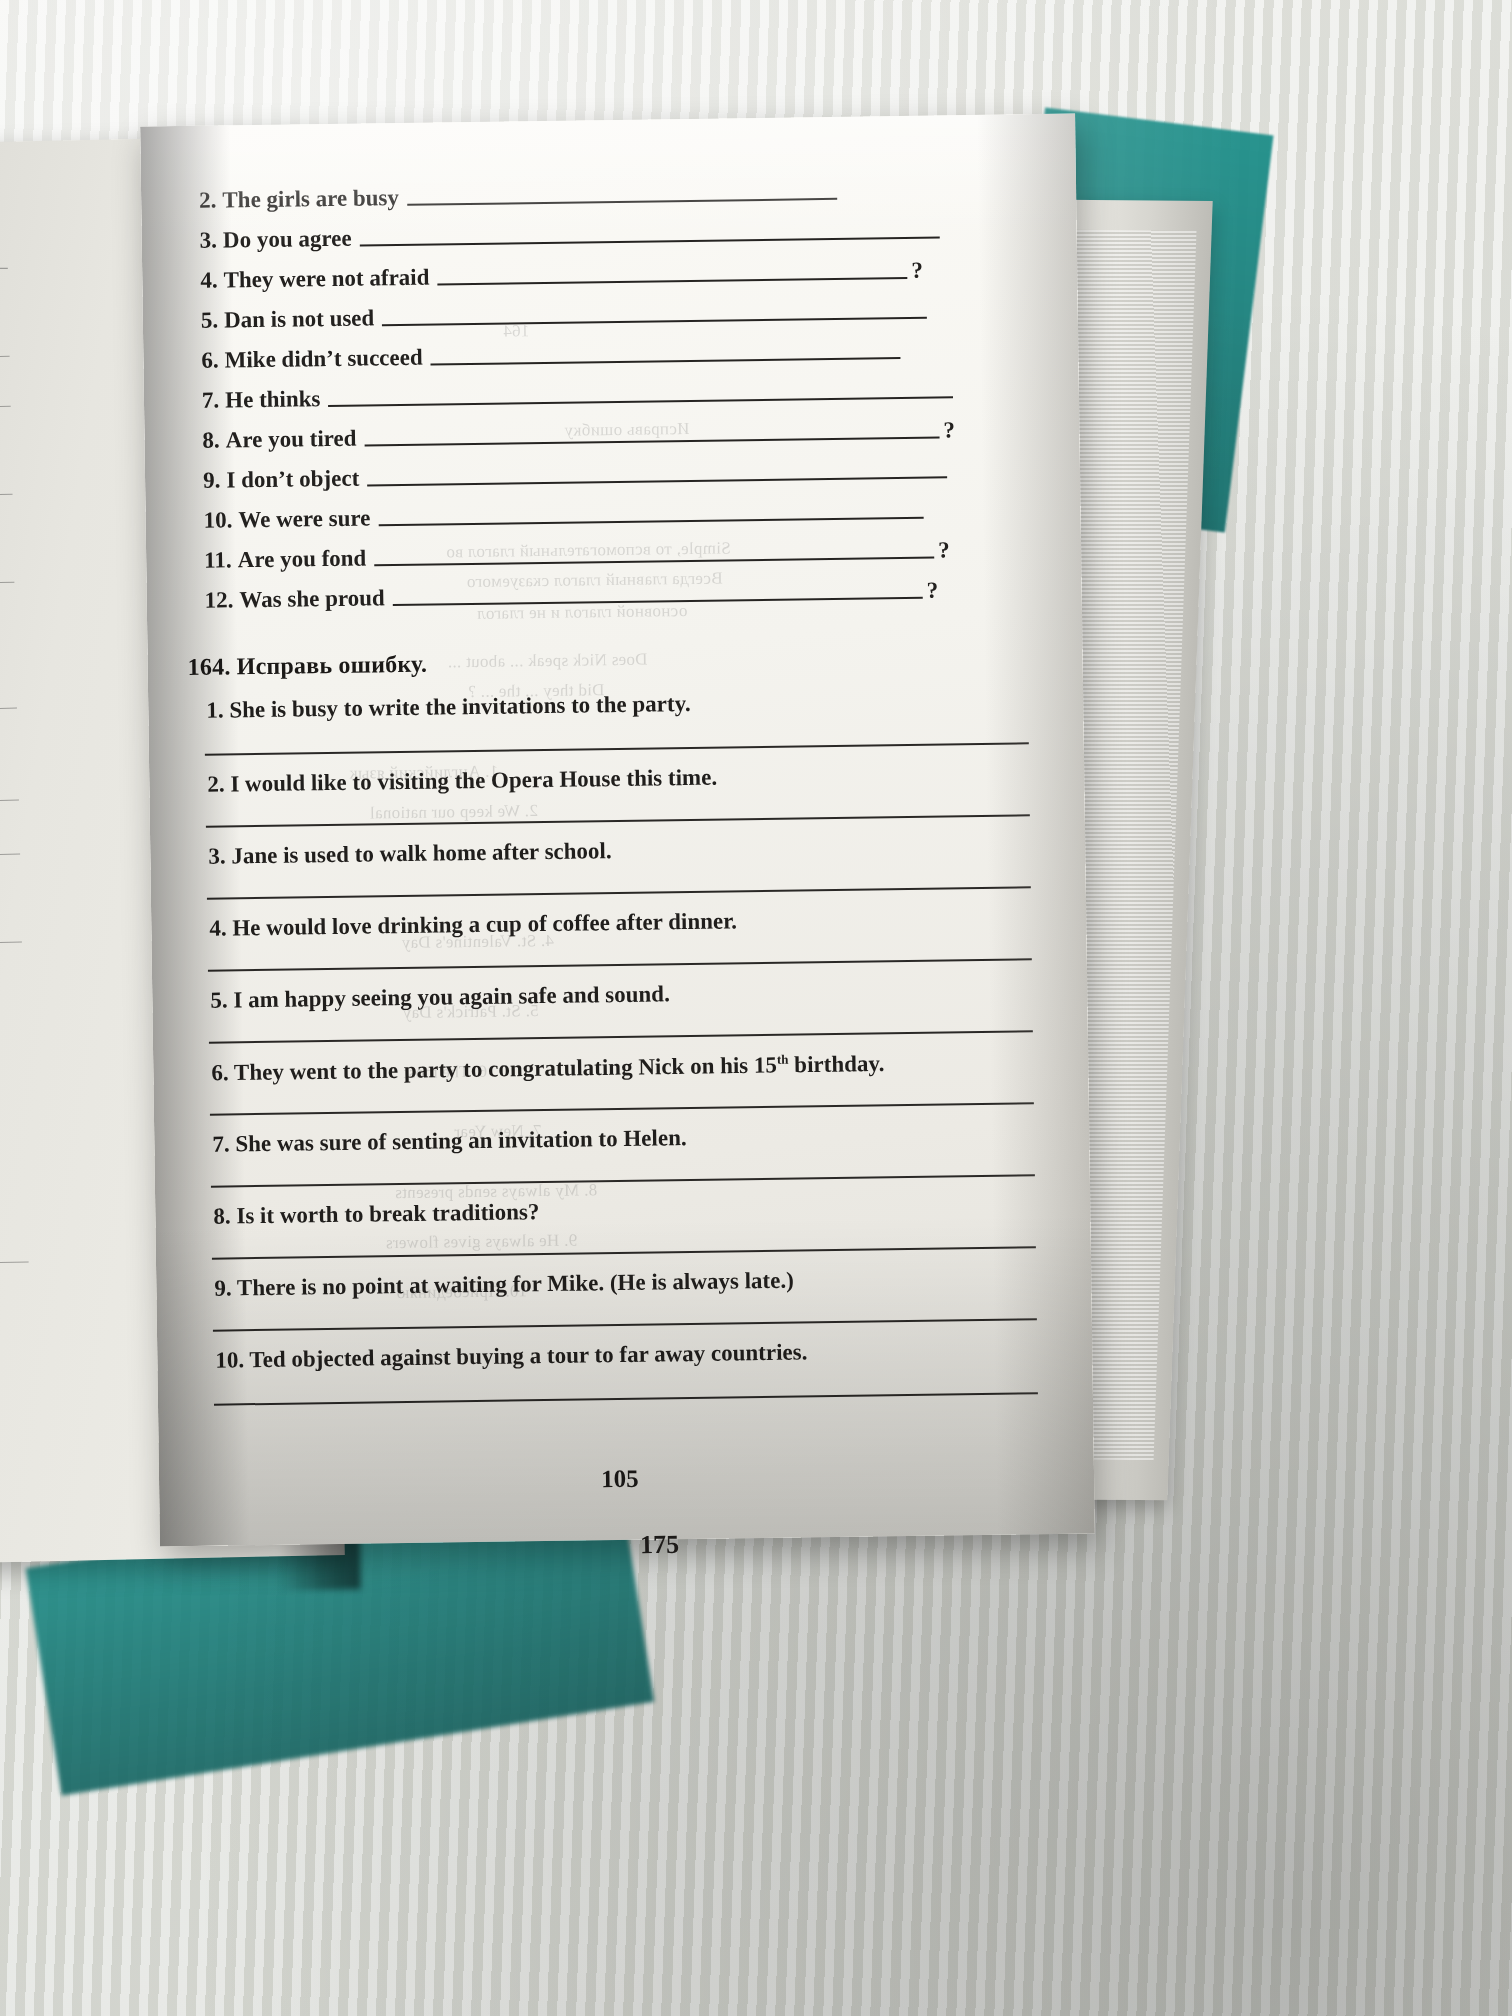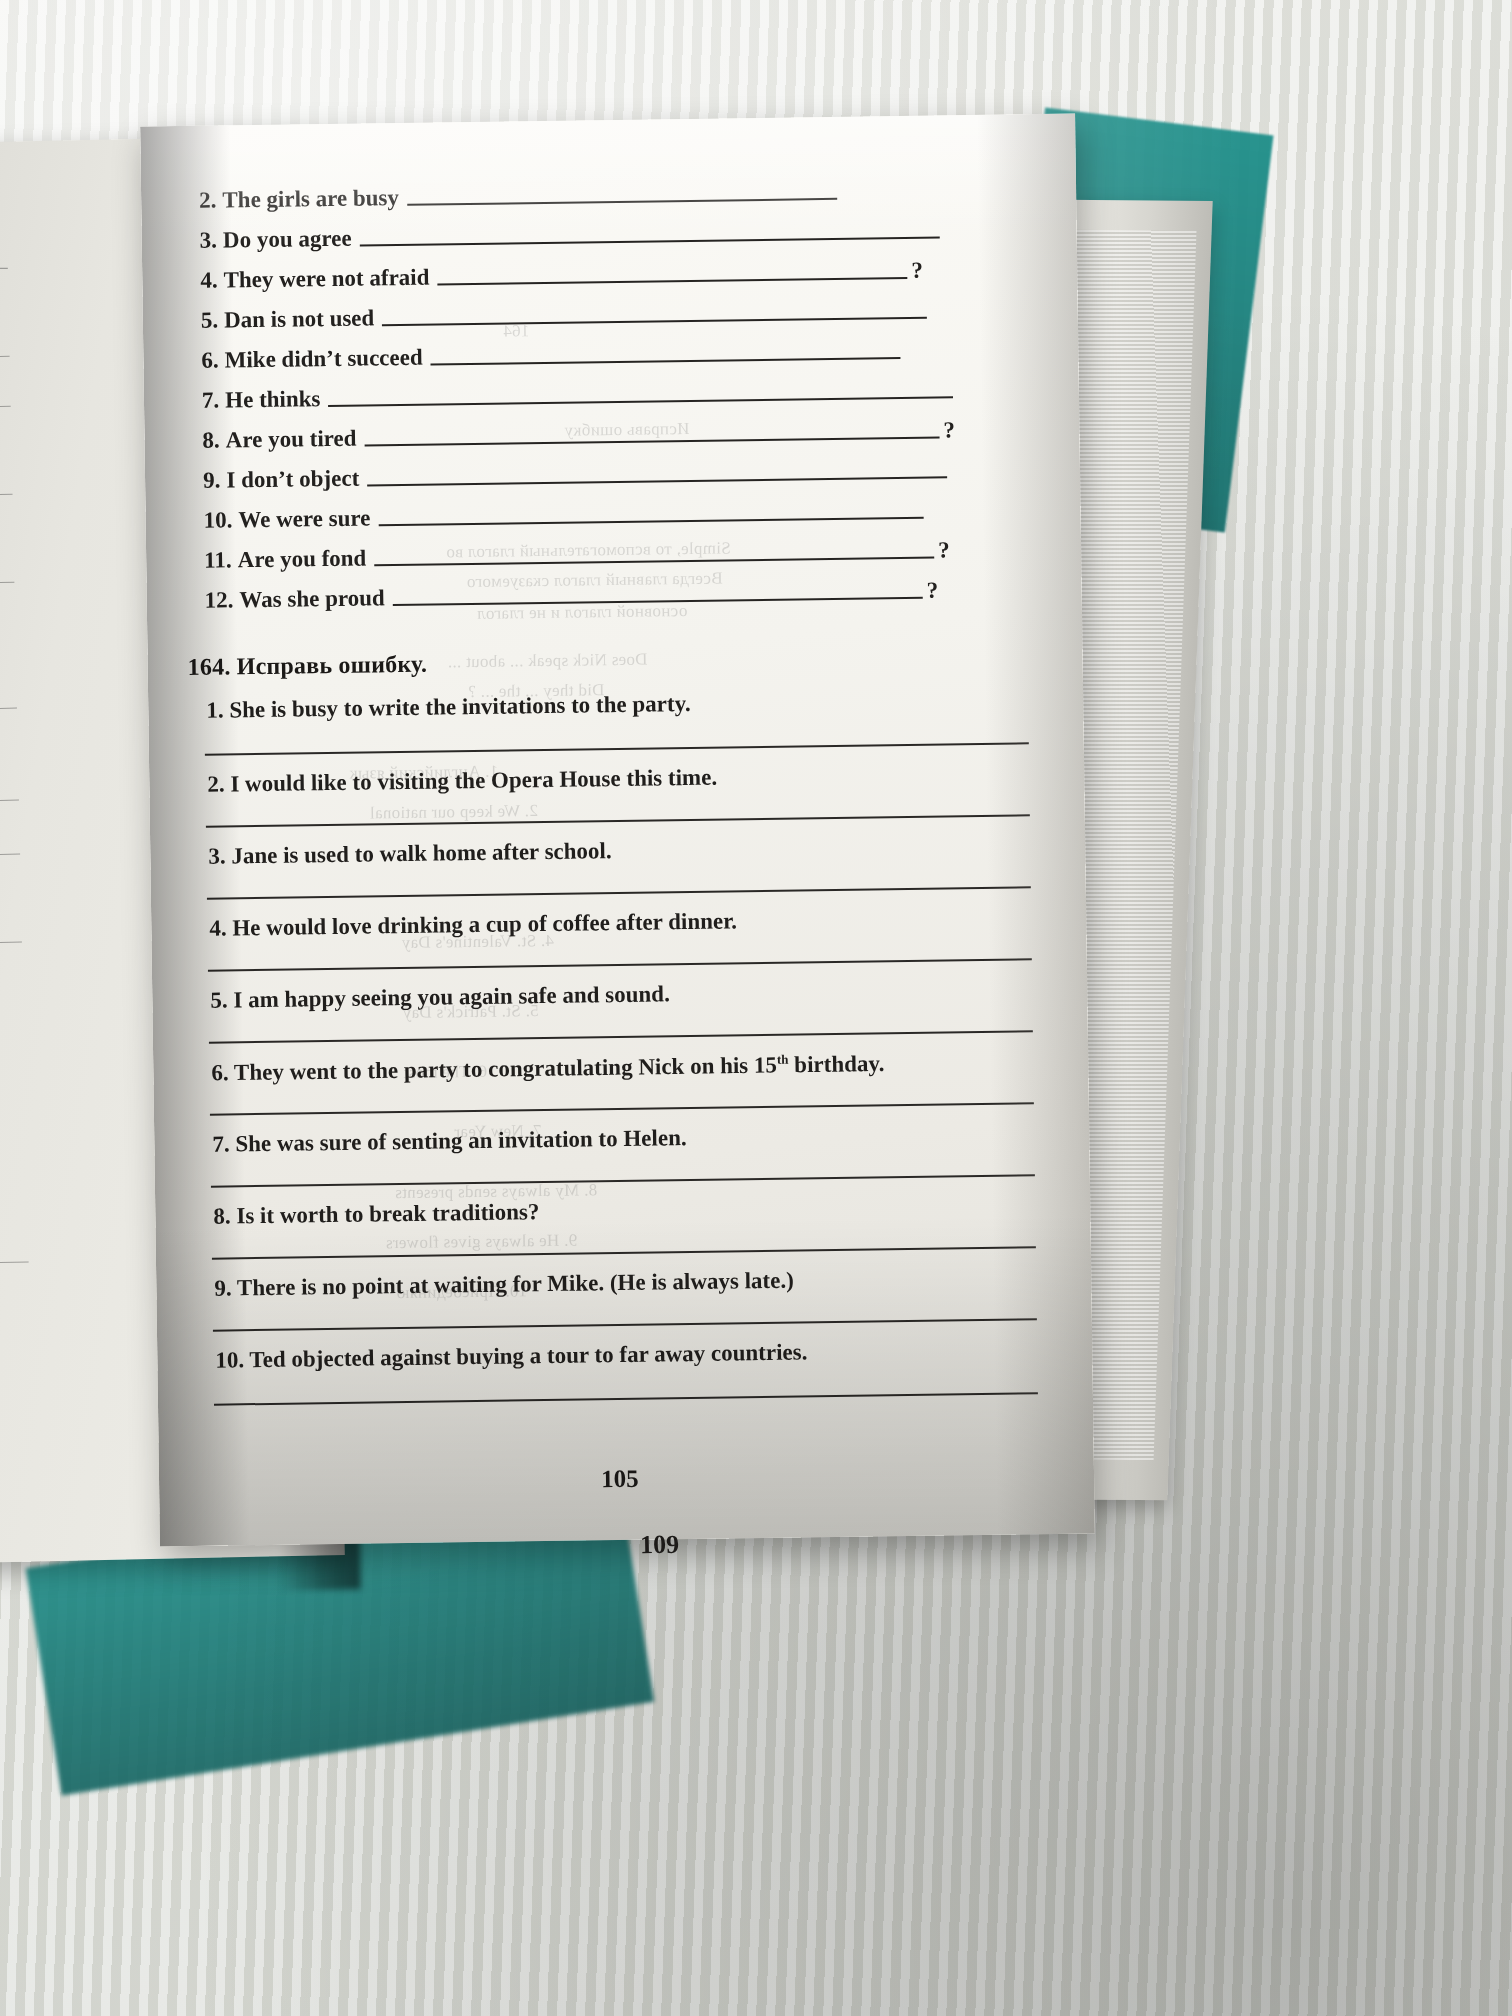--- a/index.html
+++ b/index.html
@@ -409,15 +409,15 @@
 
       </div>
 
       <div class="page-shade-top"></div>
       <div class="page-shade-left"></div>
       <div class="page-curl"></div>
       <div class="page-shade-bottom"></div>
     </div>
   </div>
 
-  <div class="book-number">109</div>
+  <div class="book-number">175</div>
 
 </div>
 
 </body></html>

